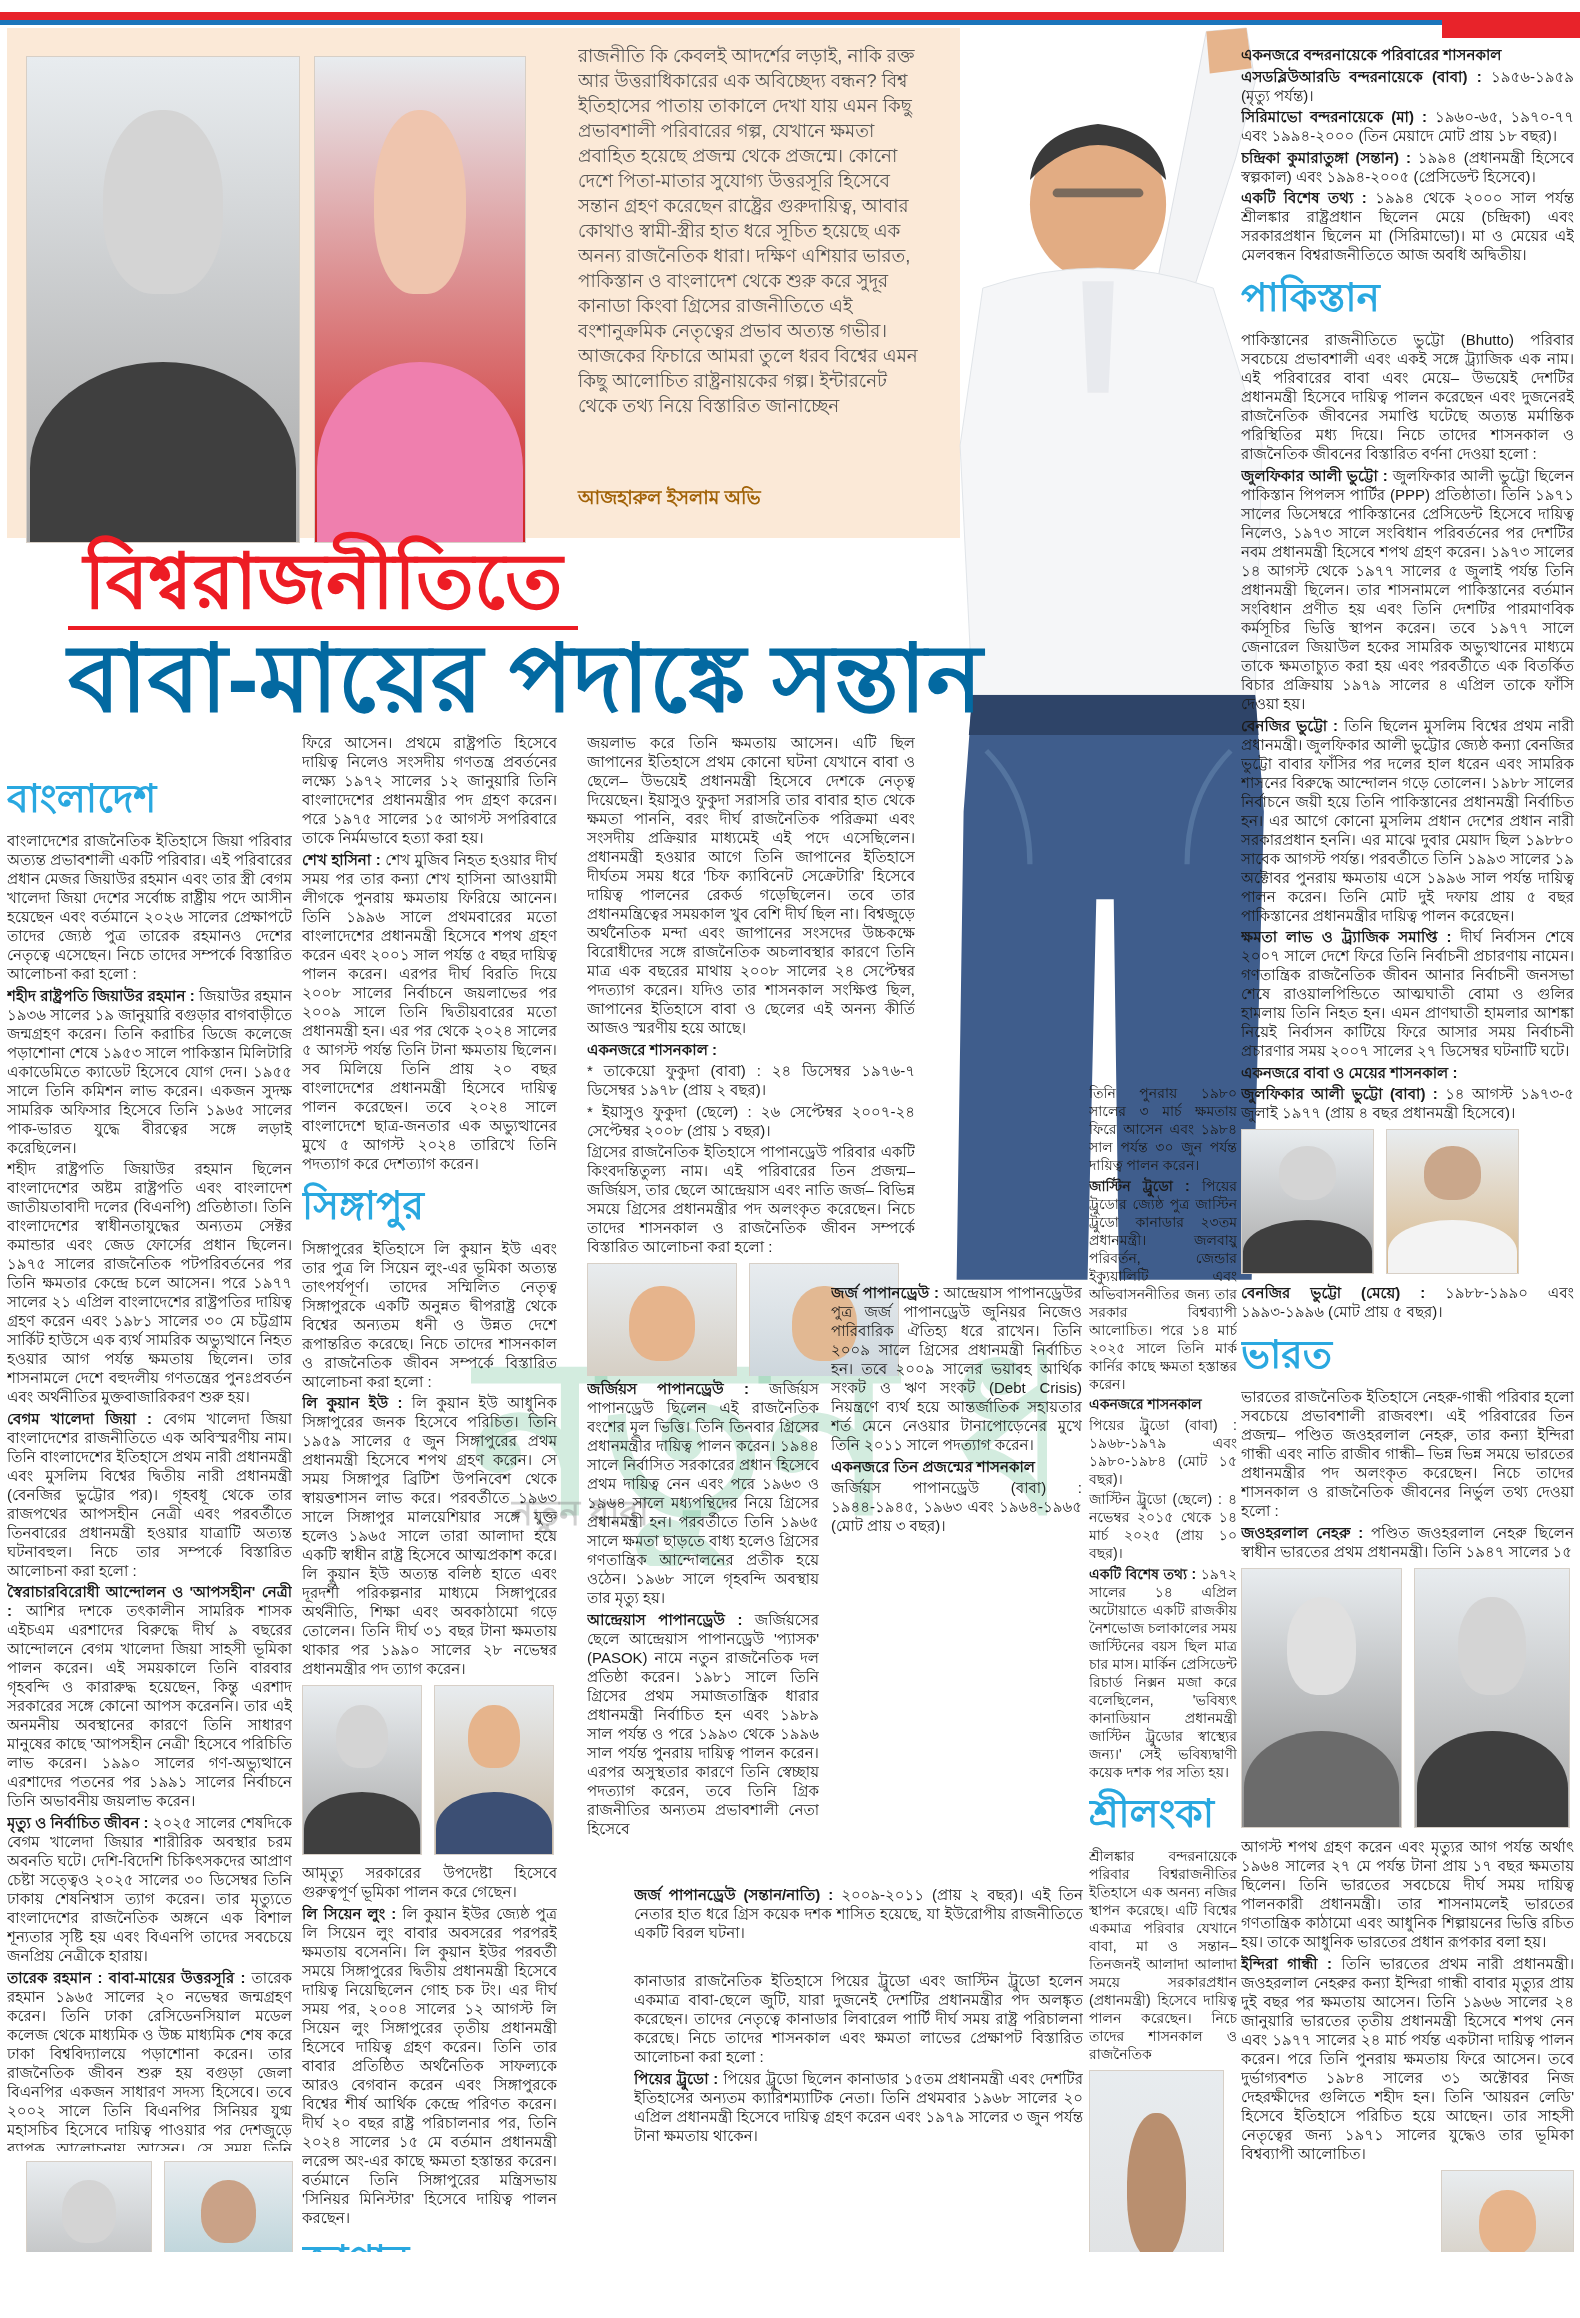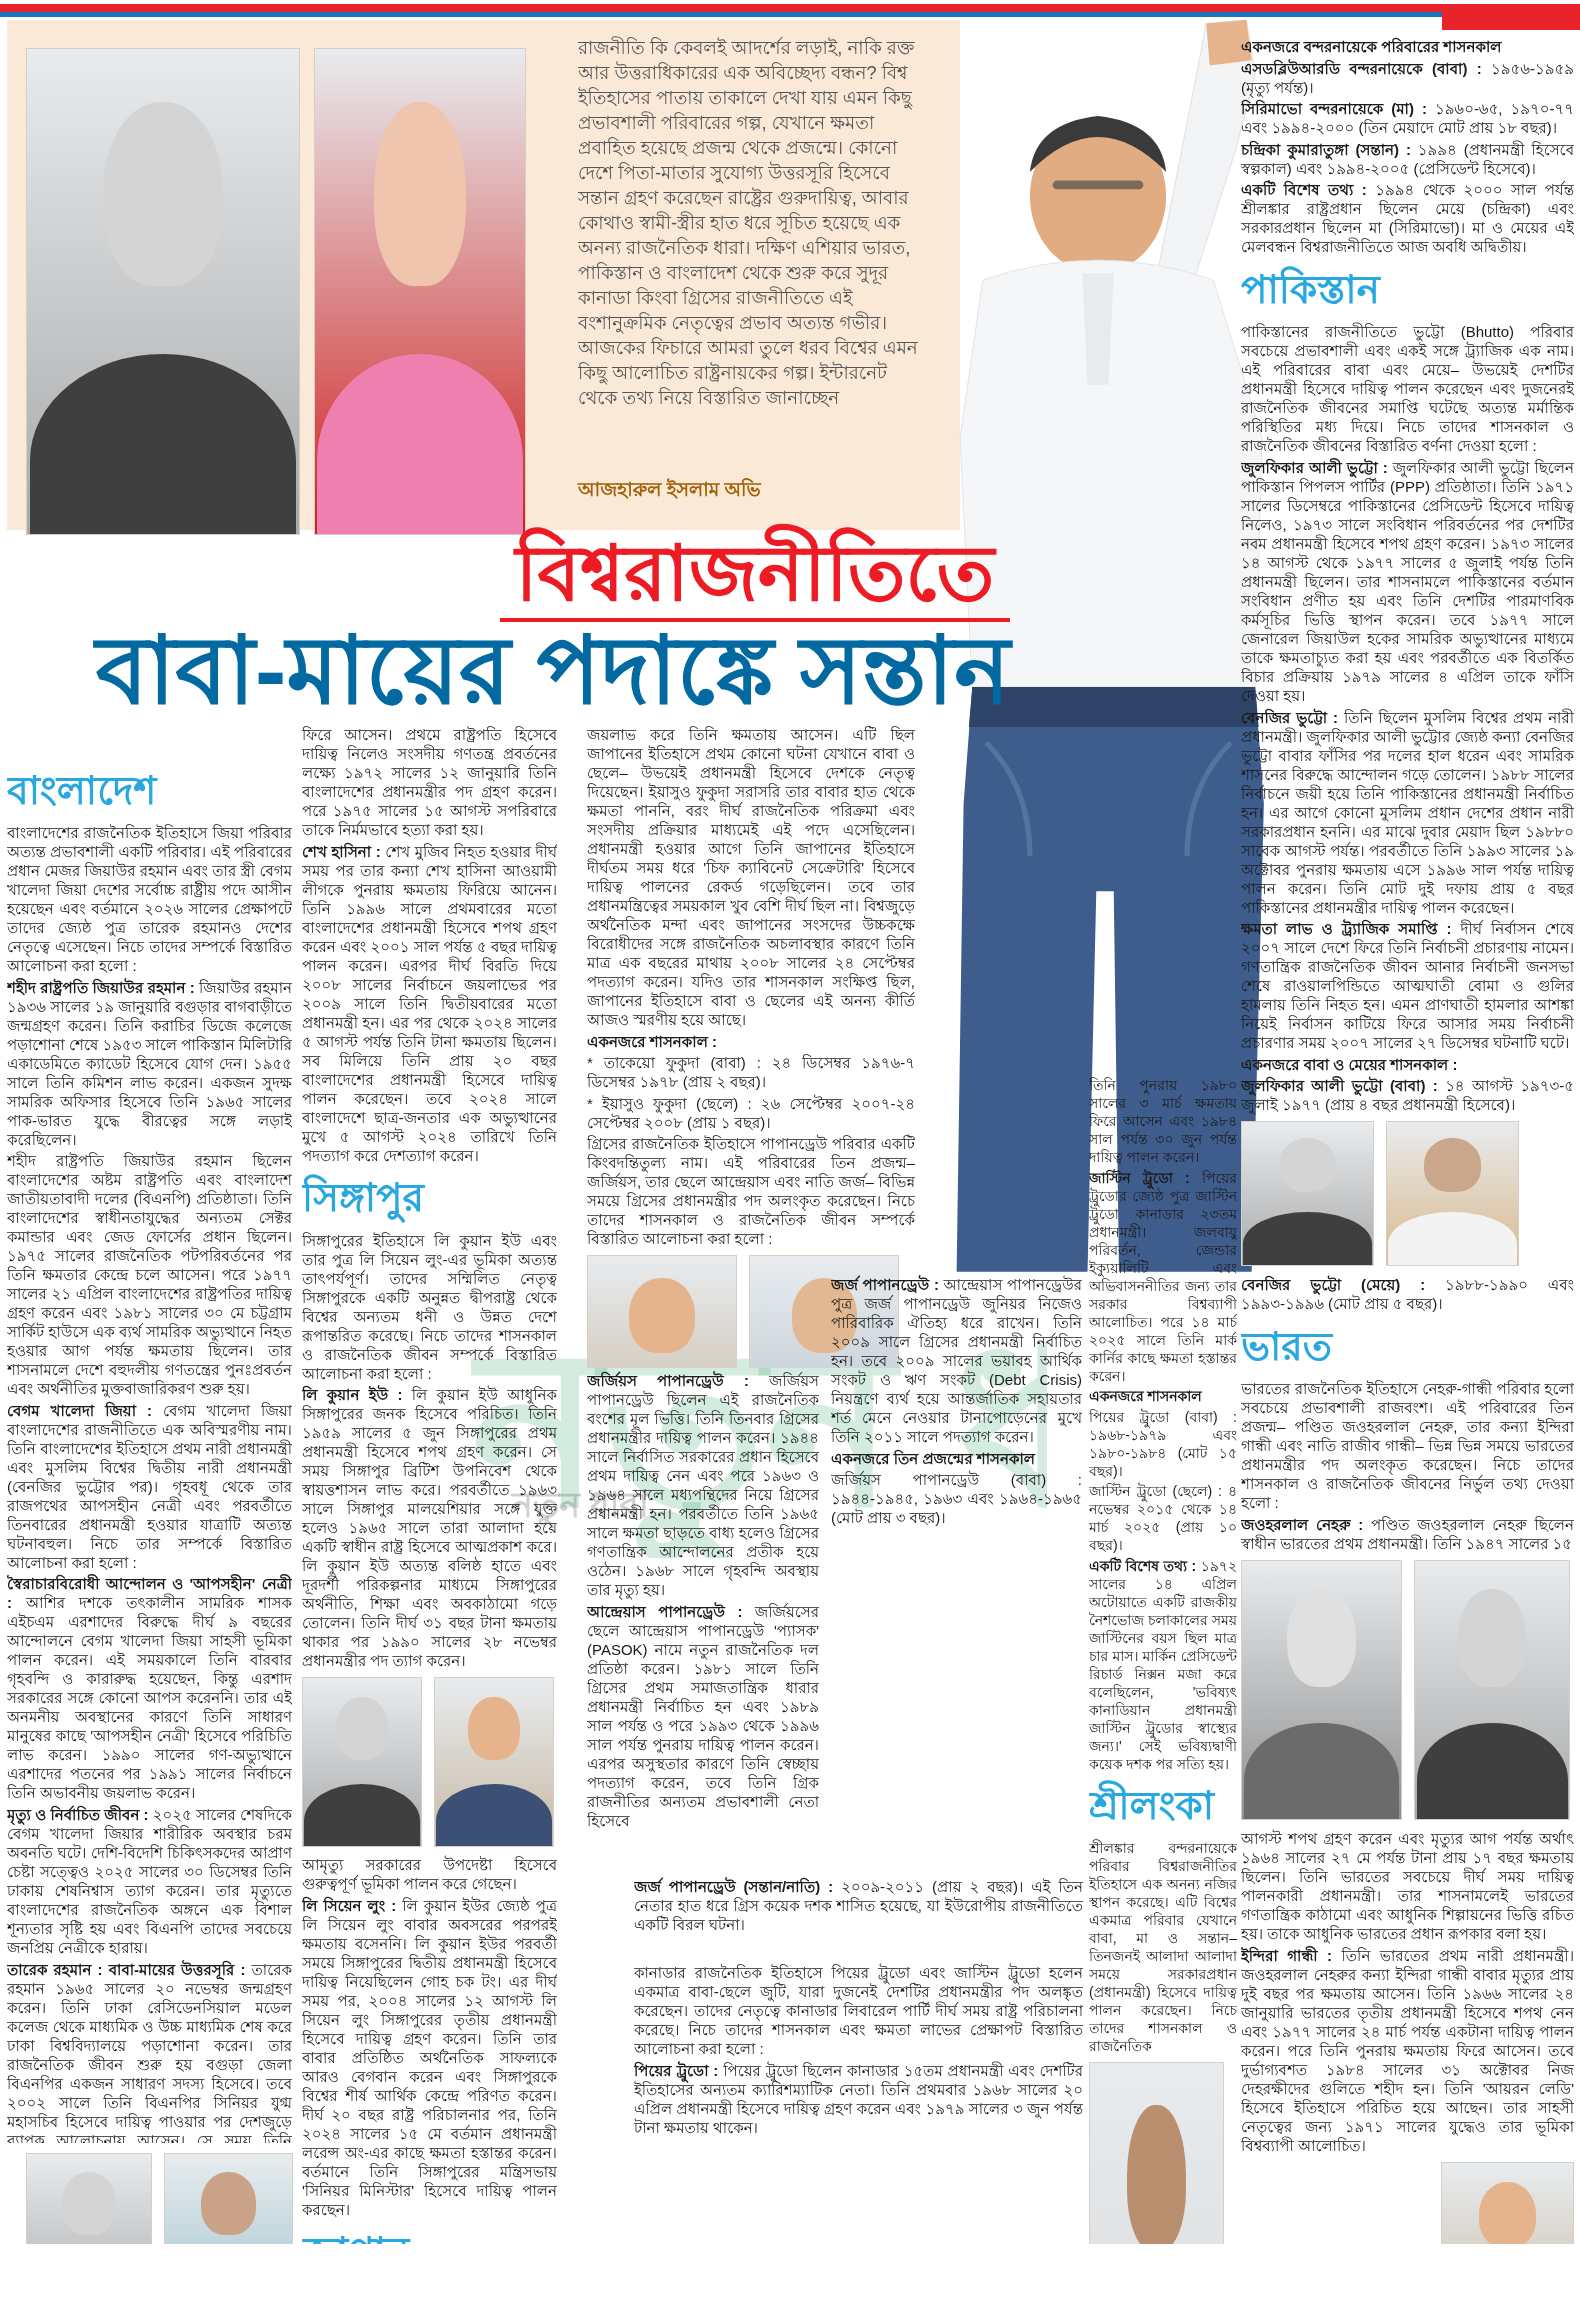--- a/index.html
+++ b/index.html
@@ -1,17 +1,17 @@
 <!DOCTYPE html>
 <html style="font-size:14px"><head>
 <meta charset="utf-8">
 <style>
   html,body{margin:0;padding:0;background:#ffffff;}
   body{font-family:"Liberation Sans",sans-serif;color:#1b1b1b;}
-  #page{position:relative;width:1581px;height:2240px;background:#ffffff;overflow:hidden;margin:4px auto;}
+  #page{position:relative;width:1581px;height:2240px;background:#ffffff;overflow:hidden;margin:12px auto;}
 
   
   .bar-red{position:absolute;left:0;top:0;width:1581px;height:7.9px;background:#e8232a;}
   .bar-blue{position:absolute;left:0;top:7.9px;width:1581px;height:5.2px;background:#1b75bb;}
   .flag-red{position:absolute;left:1442px;top:0;width:139px;height:26px;background:#e8232a;}
 
   
   .intro-panel{position:absolute;left:7px;top:15.7px;width:953px;height:510px;background:#fbe9d7;}
   .intro-text{position:absolute;left:578px;top:31px;width:353px;height:442px;font-size:18.3px;line-height:25px;color:#555;overflow:hidden;}
   .intro-byline{position:absolute;left:578px;top:471px;width:353px;font-size:19px;font-weight:bold;color:#a16207;}
@@ -29,21 +29,21 @@
   .v-navy{--skin:#e2b892;--cloth:#2e3e5e;--bgc:#b9c6ce;}
   .v-white{--skin:#caa78b;--cloth:#f3f3f3;--bgc:#d9b98c;}
 
   .ph-zia{position:absolute;left:19px;top:28px;width:272px;height:485px;}
   .ph-khaleda{position:absolute;left:307px;top:28px;width:210px;height:485px;}
 
   
   #hero{position:absolute;left:899px;top:14px;width:419px;height:1254px;}
 
   
-  .headline{position:absolute;left:50px;top:529px;width:960px;text-align:right;}
+  .headline{position:absolute;left:68px;top:529px;width:960px;text-align:left;}
   .hl1{display:inline-block;font-size:77px;font-weight:bold;color:#ed1c24;line-height:1.06;border-bottom:4.4px solid #ed1c24;padding:0 15.7px 3.5px;}
   .hl2{font-size:94px;font-weight:bold;color:#0369a1;line-height:1.05;margin-top:5.2px;}
 
   
   .wm-big{position:absolute;left:471px;top:1257px;width:576px;height:297px;font-size:218px;font-weight:bold;color:rgba(35,160,95,0.20);overflow:hidden;white-space:nowrap;pointer-events:none;}
   .wm-small{position:absolute;left:512px;top:1474px;font-size:35px;font-weight:bold;color:rgba(120,120,120,0.35);pointer-events:none;}
 
   
   .col{position:absolute;overflow:hidden;font-size:15px;line-height:19px;}
   #col1{left:7px;top:753px;width:285px;height:1386px;}

